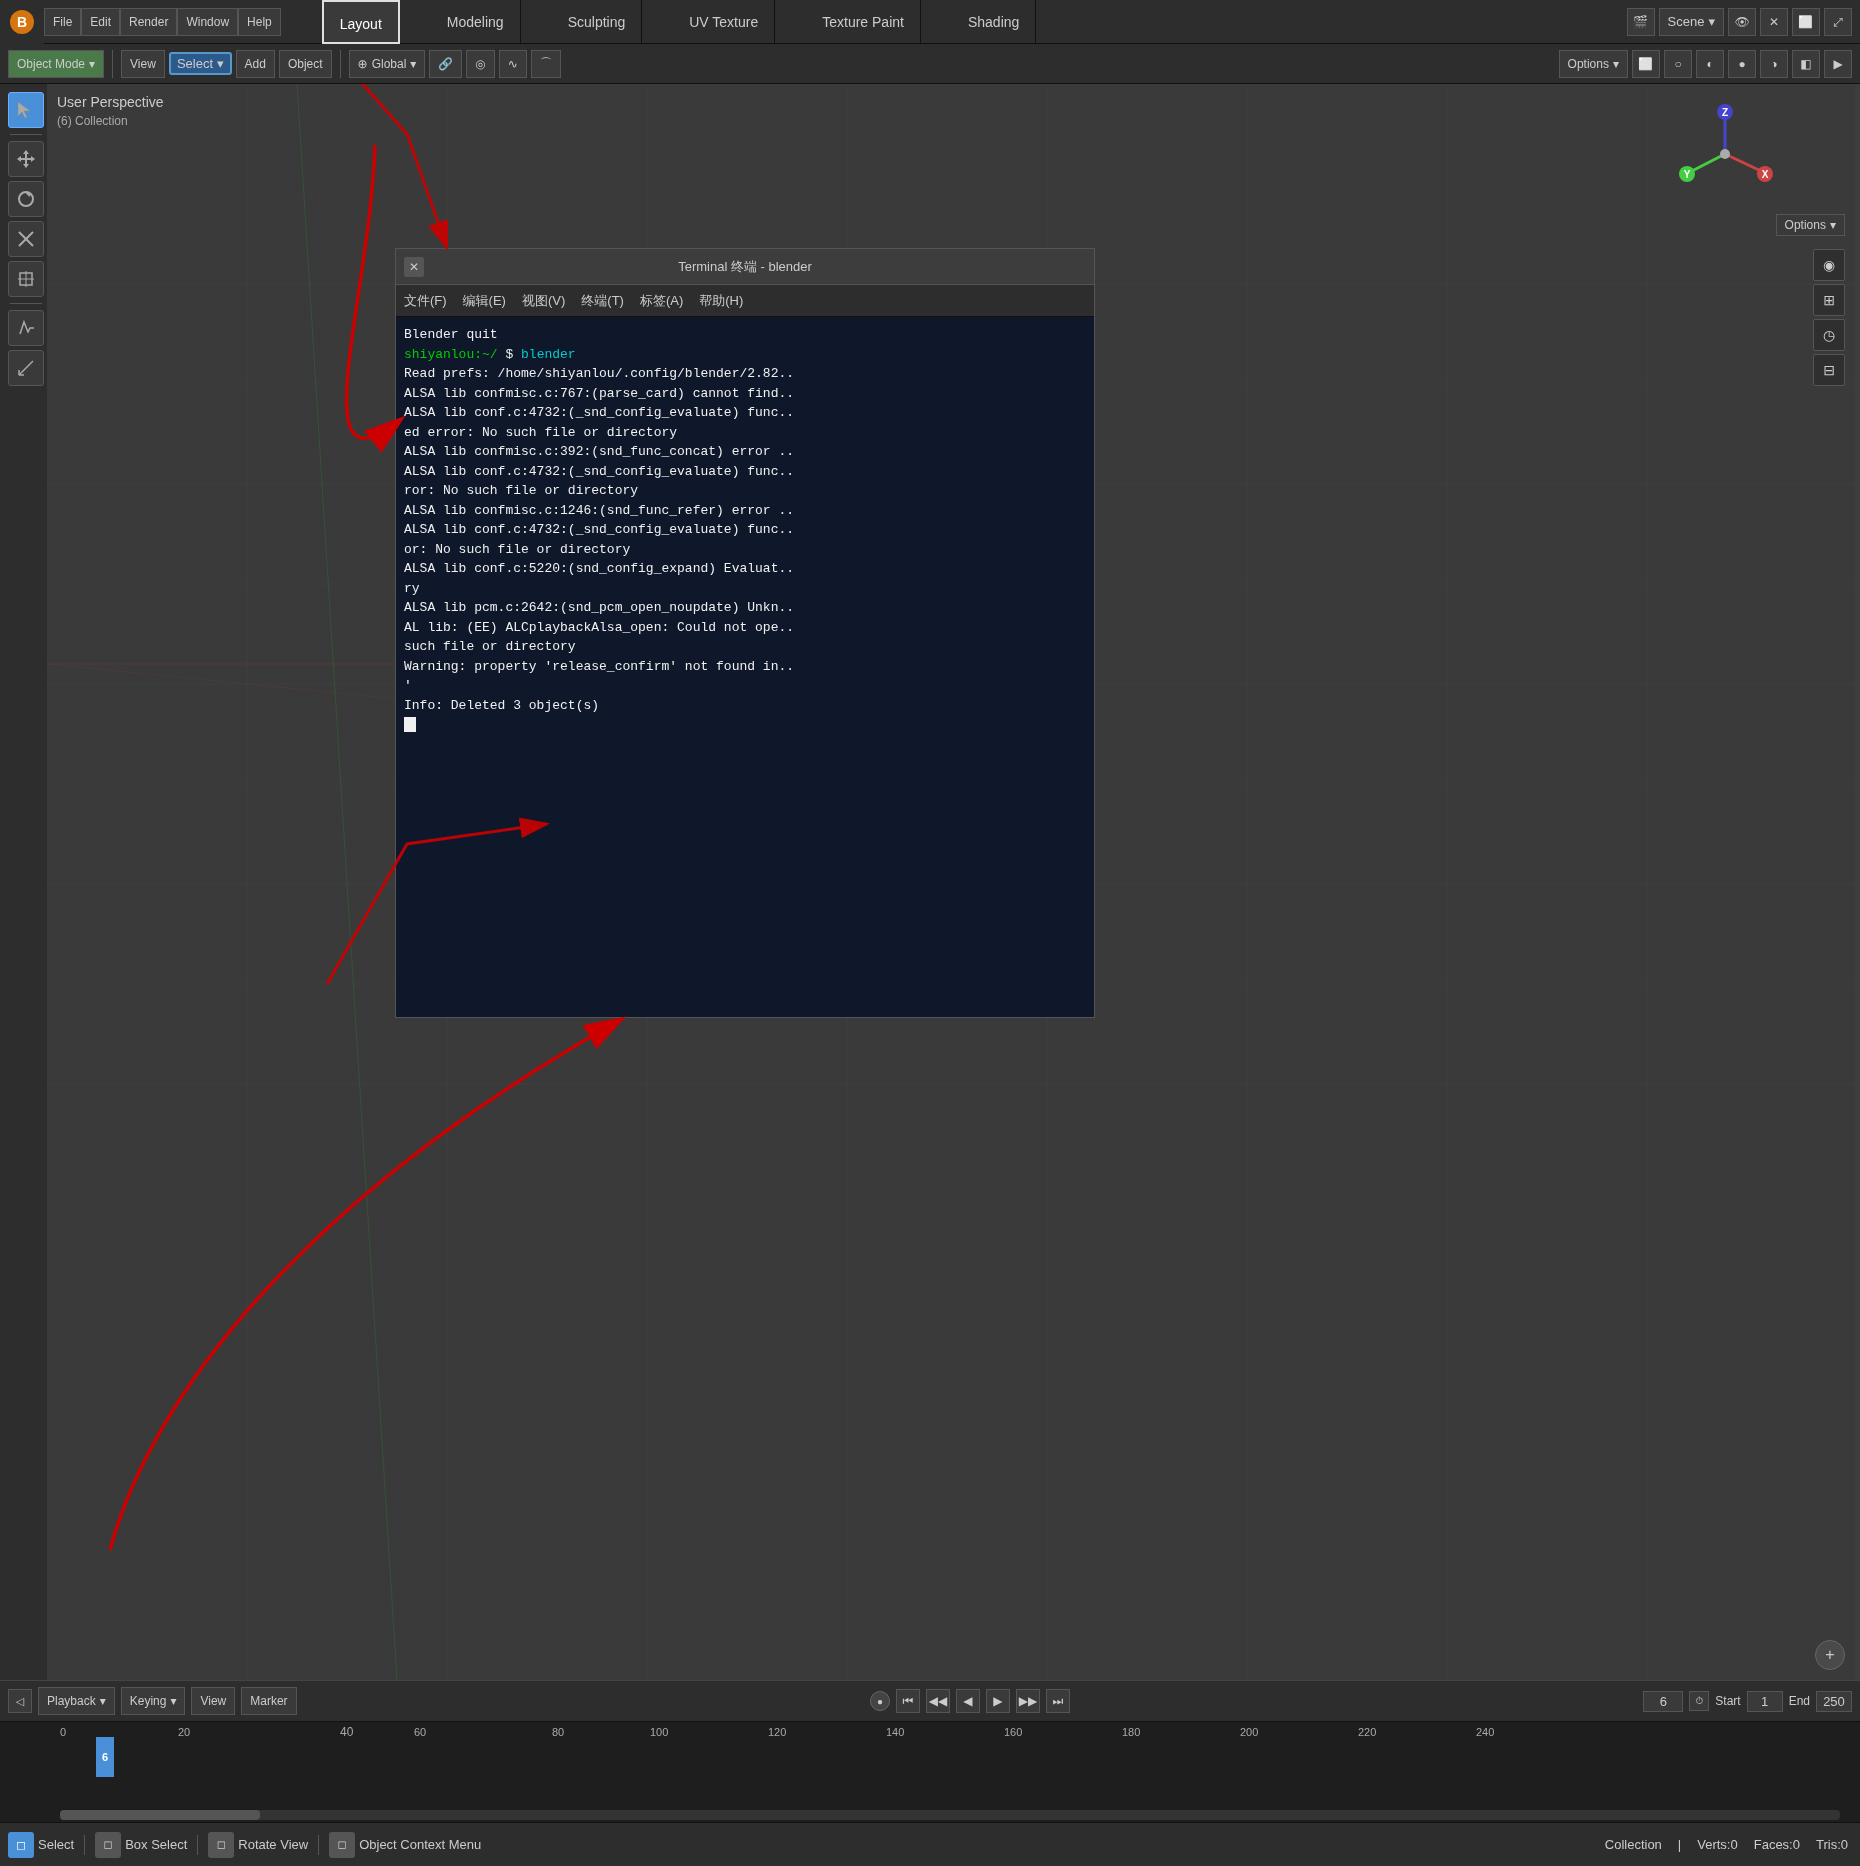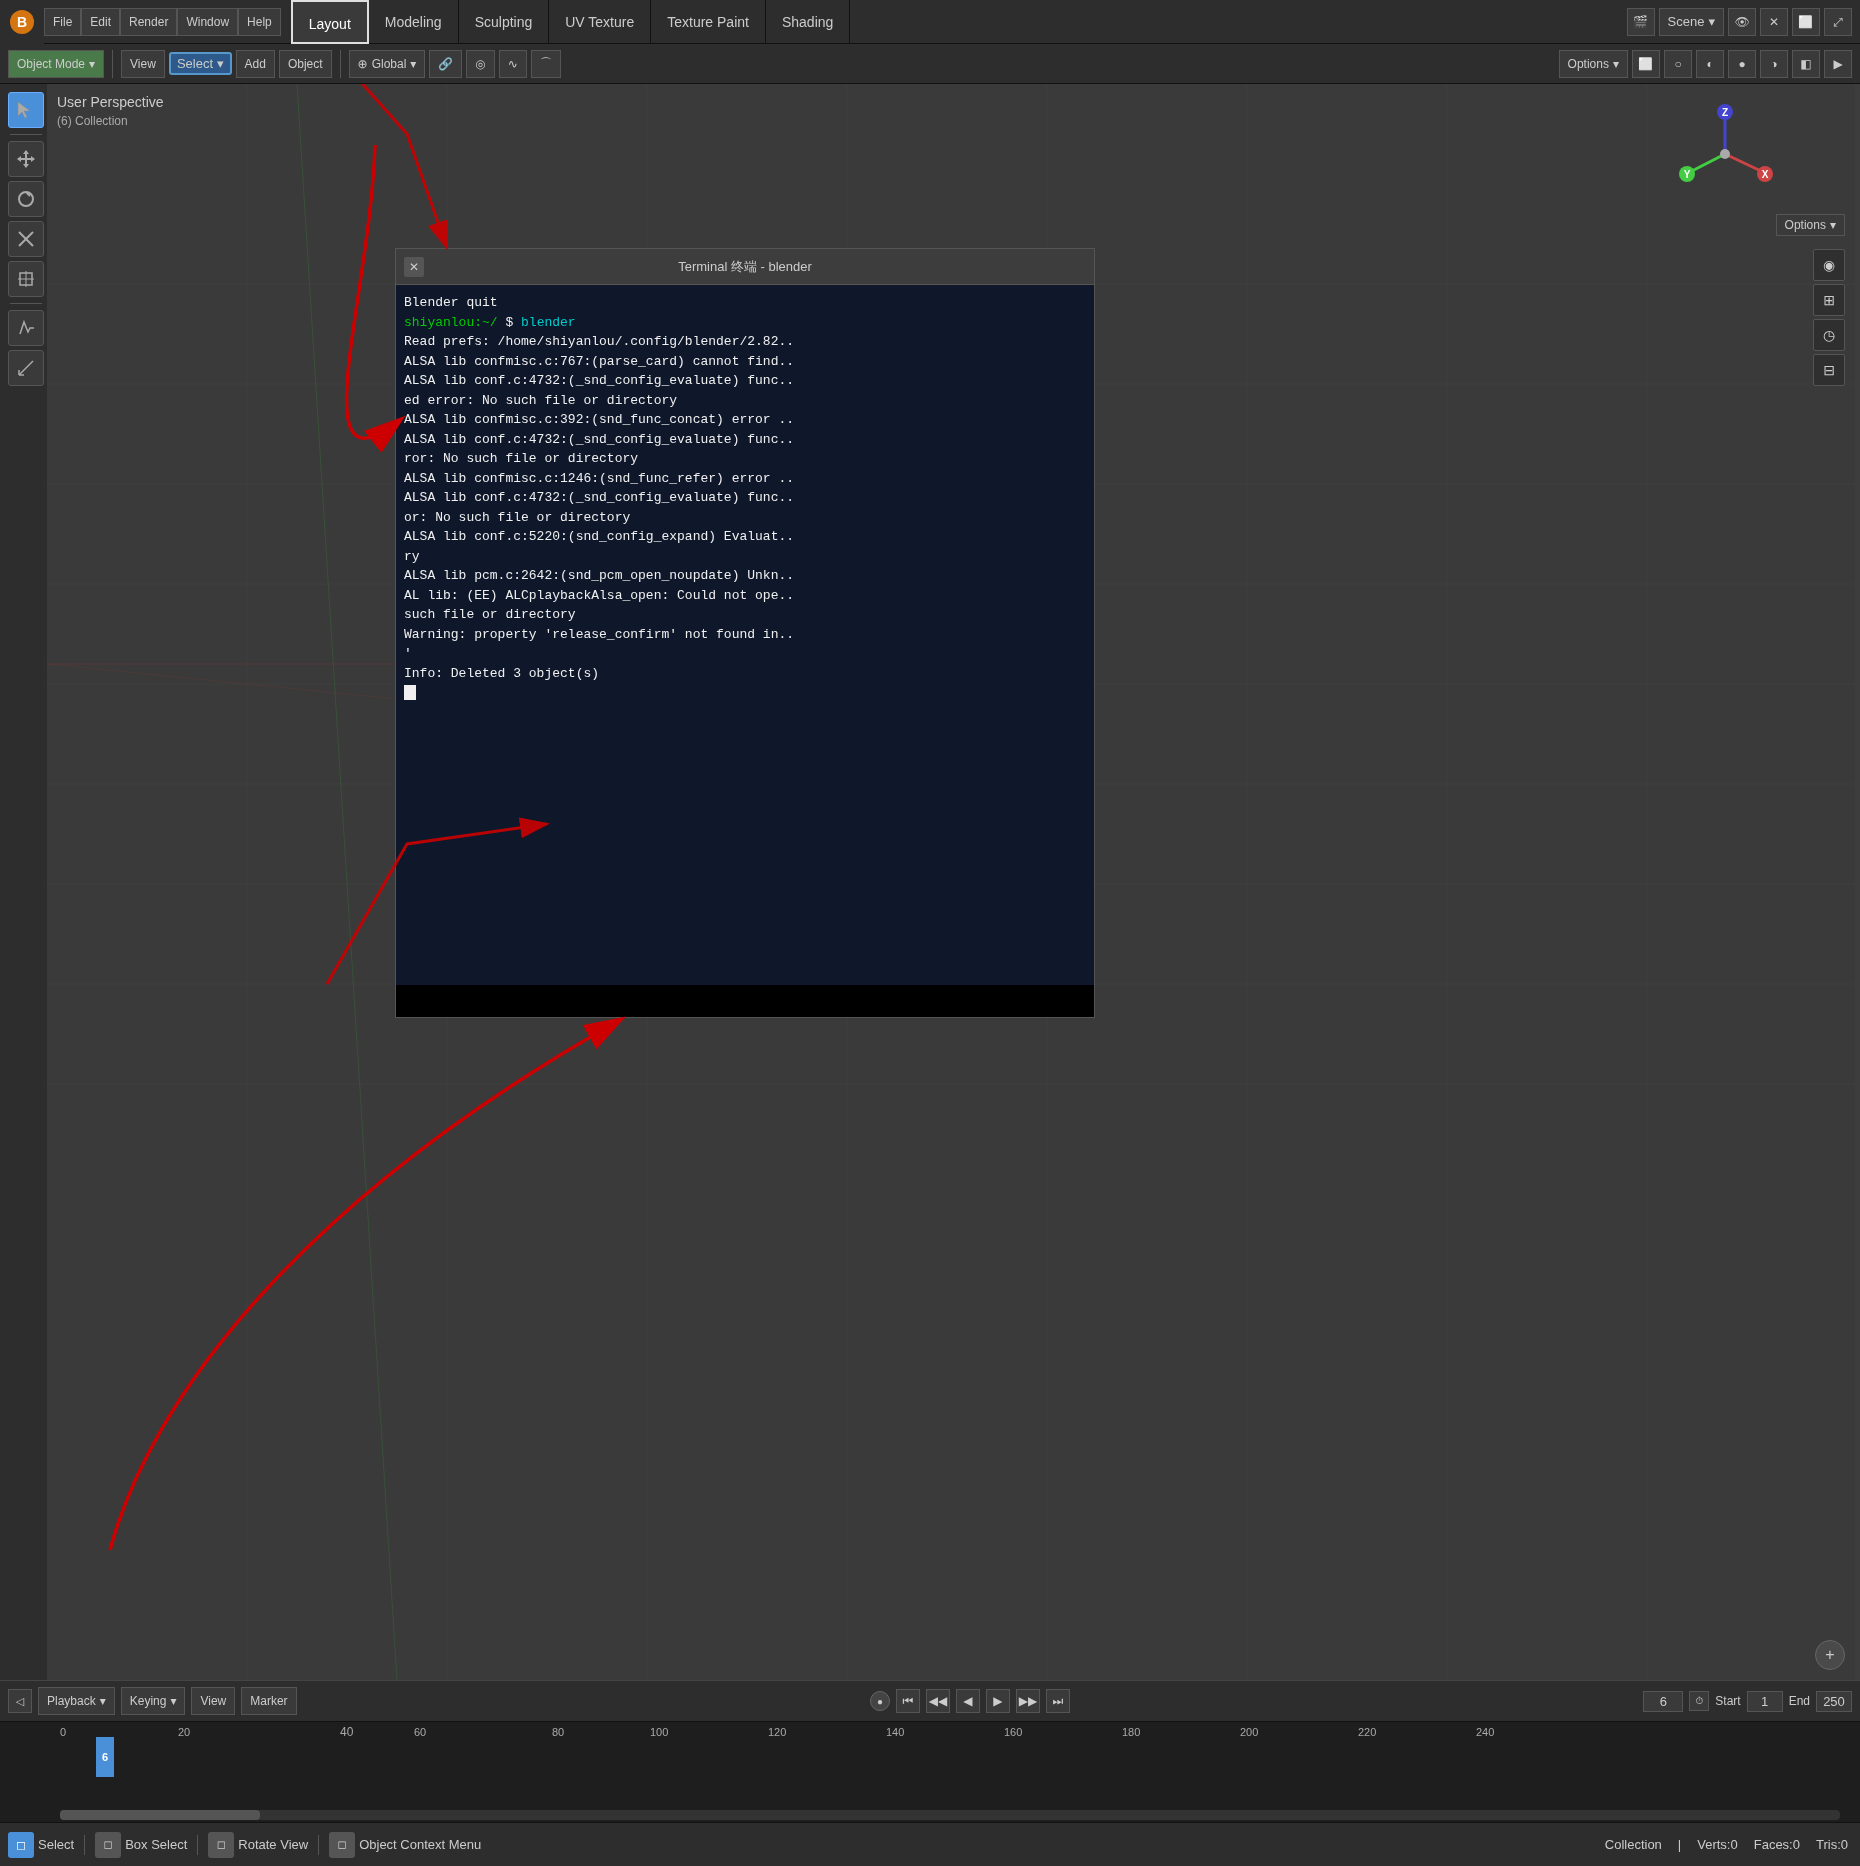--- a/index.html
+++ b/index.html
@@ -36,20 +36,21 @@
       padding-left: 10px;
     }
     .workspace-tab {
       padding: 0 16px;
       height: 44px;
       line-height: 44px;
       color: #ccc;
       font-size: 14px;
       cursor: pointer;
       border-right: 1px solid #111;
+      margin-left: 31px;
     }
     .workspace-tab.active {
       background: #3a3a3a;
       color: white;
     }
     .top-right-area {
       display: flex;
       align-items: center;
       padding-right: 8px;
       gap: 4px;
@@ -452,20 +453,28 @@
 
     <div style="position:absolute;bottom:10px;right:10px;width:30px;height:30px;background:#4a4a4a;border:1px solid #666;border-radius:50%;display:flex;align-items:center;justify-content:center;color:#ccc;font-size:16px;cursor:pointer;">+</div>
 
     <div class="terminal-window" style="top:164px;left:348px;">
       <div class="terminal-titlebar">
         <div class="terminal-titlebar-left">
           <div class="terminal-close-btn">✕</div>
         </div>
         <div class="terminal-title">Terminal 终端 - blender</div>
         <div style="width:20px"></div>
+      </div>
+      <div class="terminal-menubar">
+        <span class="terminal-menu-item">文件(F)</span>
+        <span class="terminal-menu-item">编辑(E)</span>
+        <span class="terminal-menu-item">视图(V)</span>
+        <span class="terminal-menu-item">终端(T)</span>
+        <span class="terminal-menu-item">标签(A)</span>
+        <span class="terminal-menu-item">帮助(H)</span>
       </div>
       <div class="terminal-content">
         <div class="terminal-line">Blender quit</div>
         <div class="terminal-line"><span class="green">shiyanlou:~/</span> $ <span class="cyan">blender</span></div>
         <div class="terminal-line">Read prefs: /home/shiyanlou/.config/blender/2.82..</div>
         <div class="terminal-line">ALSA lib confmisc.c:767:(parse_card) cannot find..</div>
         <div class="terminal-line">ALSA lib conf.c:4732:(_snd_config_evaluate) func..</div>
         <div class="terminal-line">ed error: No such file or directory</div>
         <div class="terminal-line">ALSA lib confmisc.c:392:(snd_func_concat) error ..</div>
         <div class="terminal-line">ALSA lib conf.c:4732:(_snd_config_evaluate) func..</div>

